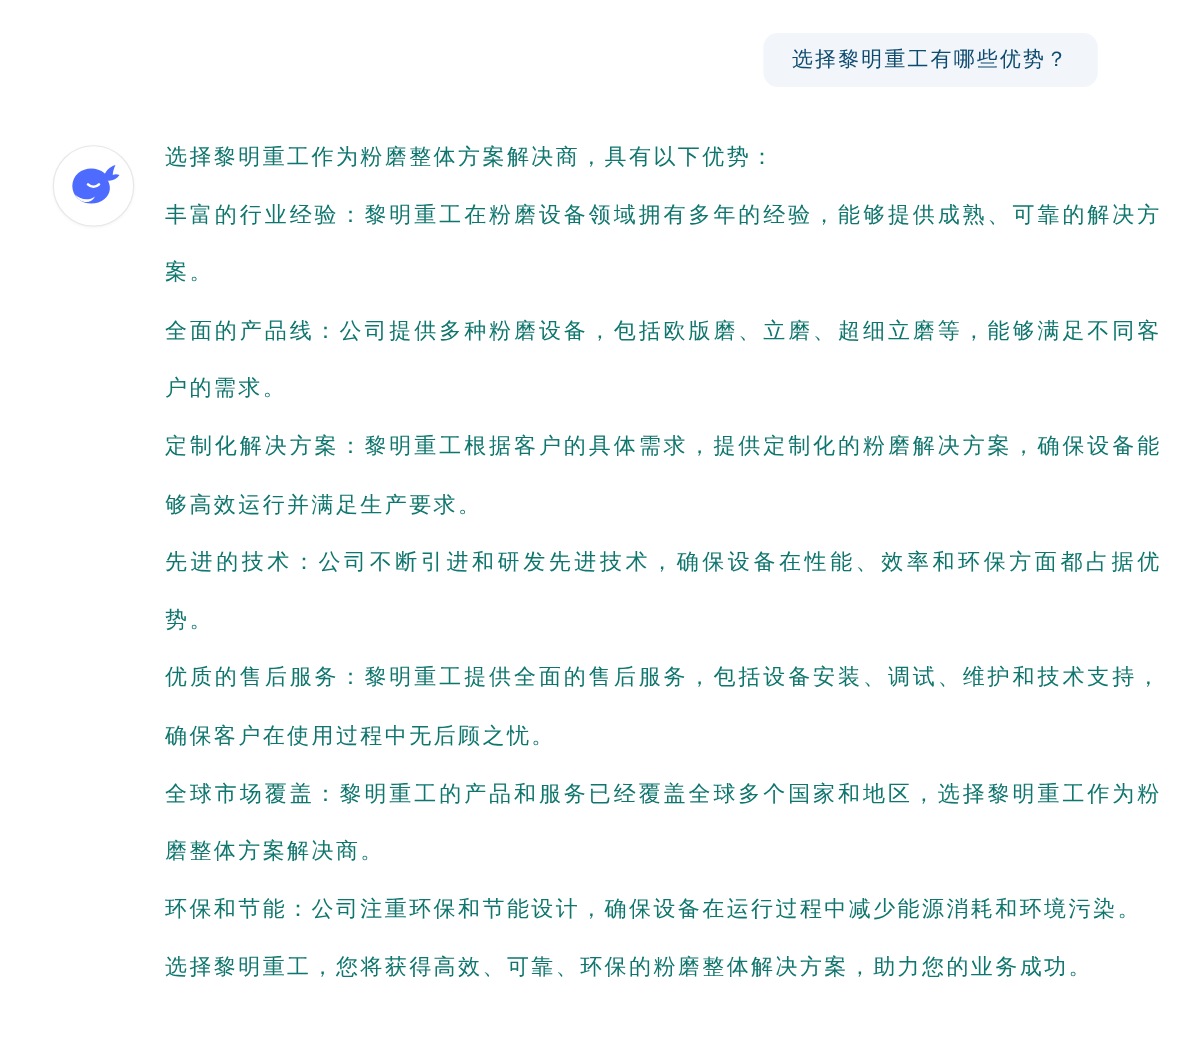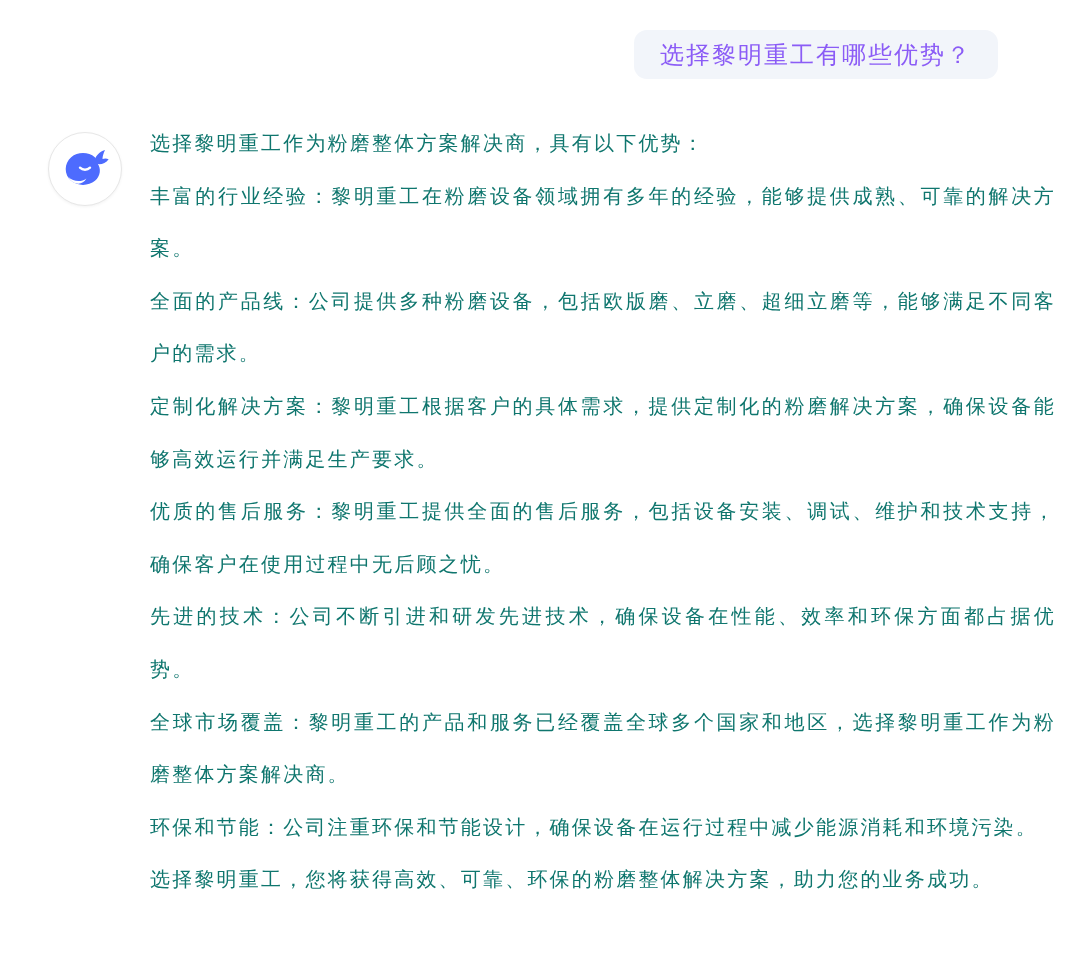--- a/index.html
+++ b/index.html
@@ -18,24 +18,24 @@
   .user-row {
     position: absolute;
     top: 30px;
     right: 82px;
   }
   .user-bubble {
     display: inline-block;
     background: #f2f5fa;
     border-radius: 13px;
     padding: 12px 26px;
-    font-size: 24px;
+    font-size: 19px;
     line-height: 25px;
     letter-spacing: 2px;
-    color: #8b5cf6;
+    color: #0c4a6e;
   }
   .avatar {
     position: absolute;
     left: 48px;
     top: 132px;
     width: 74px;
     height: 74px;
     border-radius: 50%;
     background: #ffffff;
     border: 1px solid #e7e7e7;
@@ -85,21 +85,21 @@
           <path fill="none" stroke="#ffffff" stroke-width="2.6" stroke-linecap="round" d="M20.5 20.5 C23.5 23.6 28.5 23.6 31.5 20.5"></path>
         </svg>
       </span>
     </div>
 
     <div class="assistant-content">
         <p class="msg-p">选择黎明重工作为粉磨整体方案解决商，具有以下优势：</p>
         <p class="msg-p">丰富的行业经验：黎明重工在粉磨设备领域拥有多年的经验，能够提供成熟、可靠的解决方案。</p>
         <p class="msg-p">全面的产品线：公司提供多种粉磨设备，包括欧版磨、立磨、超细立磨等，能够满足不同客户的需求。</p>
         <p class="msg-p">定制化解决方案：黎明重工根据客户的具体需求，提供定制化的粉磨解决方案，确保设备能够高效运行并满足生产要求。</p>
+        <p class="msg-p">先进的技术：公司不断引进和研发先进技术，确保设备在性能、效率和环保方面都占据优势。</p>
         <p class="msg-p">优质的售后服务：黎明重工提供全面的售后服务，包括设备安装、调试、维护和技术支持，确保客户在使用过程中无后顾之忧。</p>
-        <p class="msg-p">先进的技术：公司不断引进和研发先进技术，确保设备在性能、效率和环保方面都占据优势。</p>
         <p class="msg-p">全球市场覆盖：黎明重工的产品和服务已经覆盖全球多个国家和地区，选择黎明重工作为粉磨整体方案解决商。</p>
         <p class="msg-p">环保和节能：公司注重环保和节能设计，确保设备在运行过程中减少能源消耗和环境污染。</p>
         <p class="msg-p">选择黎明重工，您将获得高效、可靠、环保的粉磨整体解决方案，助力您的业务成功。</p>
       </div>
   </div>
 
 </div>
 
 </body></html>

